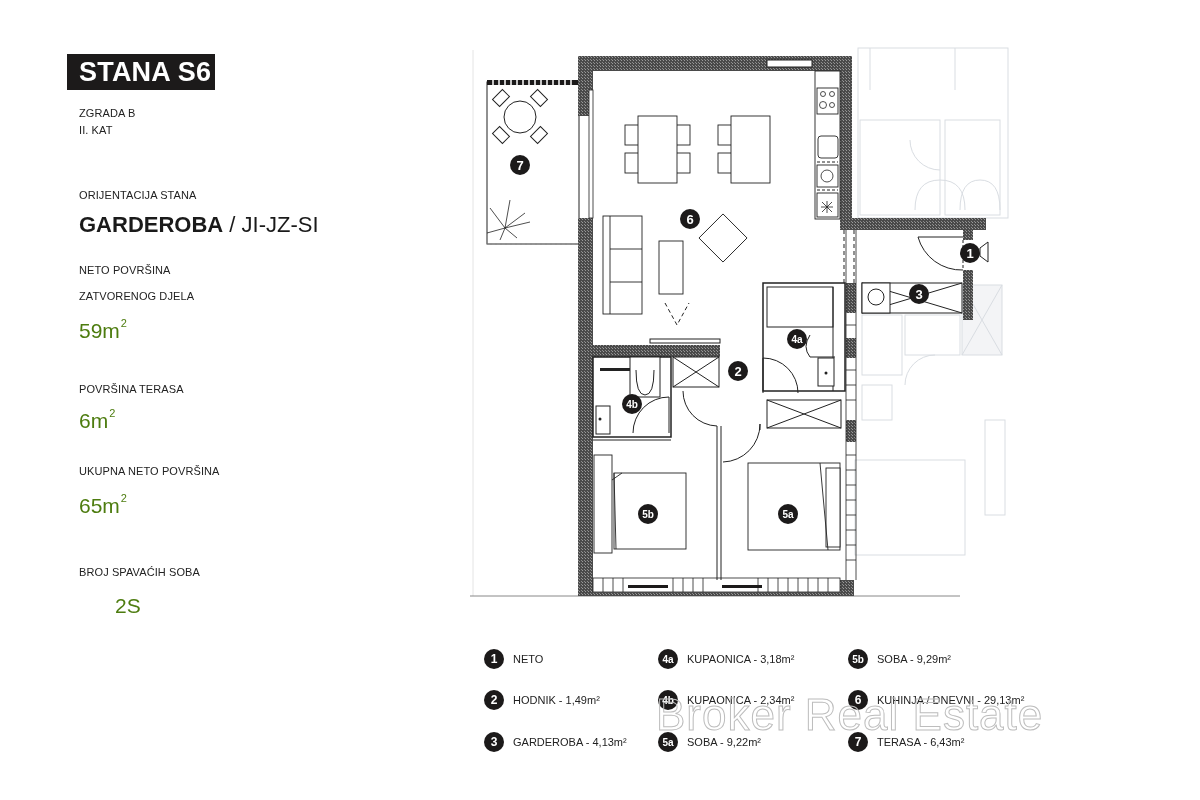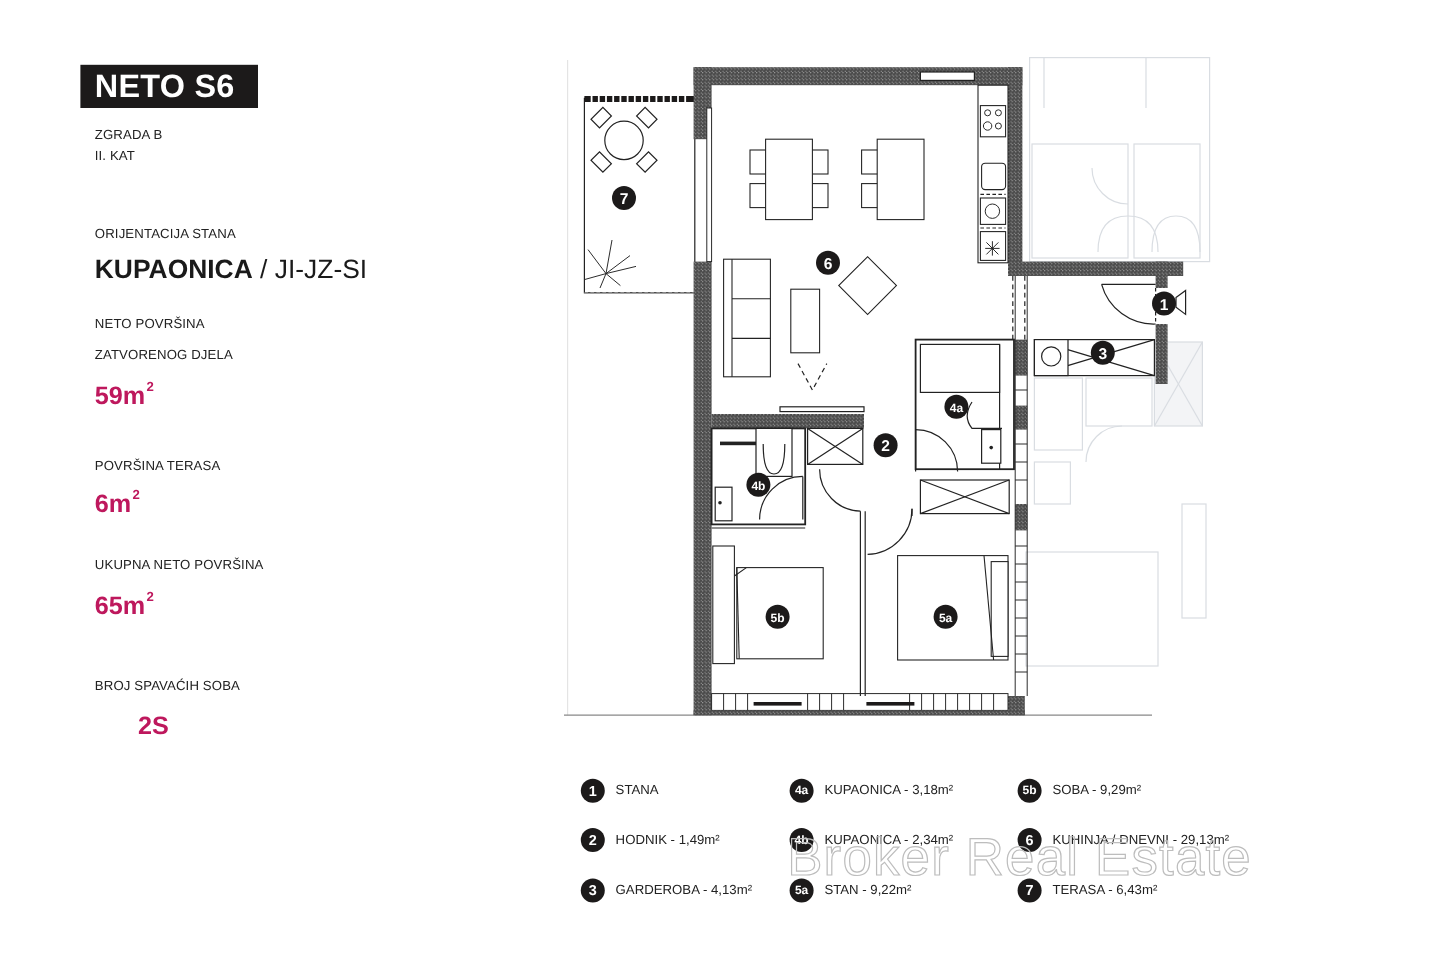--- a/index.html
+++ b/index.html
@@ -1,39 +1,39 @@
 <!DOCTYPE html>
 <html><head>
 <meta charset="utf-8">
 <style>
   html,body{margin:0;padding:0;background:#ffffff;}
   body{width:1200px;height:800px;position:relative;overflow:hidden;font-family:"Liberation Sans",sans-serif;color:#1a1a1a;}
   .title-box{position:absolute;left:67px;top:54px;width:148px;height:36px;background:#1c1a1a;color:#fff;font-weight:bold;font-size:27px;line-height:36px;padding-left:12px;box-sizing:border-box;letter-spacing:0.2px;}
   .lbl{position:absolute;left:79px;font-size:11px;letter-spacing:0.1px;color:#222;}
   .lbl.b{font-weight:normal;}
-  .val{position:absolute;left:79px;font-weight:bold;font-size:21px;color:#be185d;}
+  .val{position:absolute;left:79px;font-weight:normal;font-size:21px;color:#4d7c0f;}
   .val sup{font-size:11px;vertical-align:top;position:relative;top:-2px;margin-left:1px;}
   .orient{position:absolute;left:79px;top:212px;font-size:22px;color:#1a1a1a;}
   .orient .strong{font-weight:bold;}
   .plan{position:absolute;left:470px;top:45px;width:540px;height:560px;}
   .legend-item{position:absolute;display:flex;align-items:center;font-size:11px;color:#222;}
   .legend-item .badge{width:20px;height:20px;border-radius:50%;background:#1c1a1a;color:#fff;font-weight:bold;font-size:12px;display:flex;align-items:center;justify-content:center;margin-right:9px;}
   .legend-item .badge.sm{font-size:10px;}
   .watermark{position:absolute;left:656px;top:676px;font-size:44px;color:transparent;-webkit-text-stroke:1px #bdbdbd;letter-spacing:1px;font-family:"Liberation Sans",sans-serif;white-space:nowrap;pointer-events:none;margin-top:14px;}
 </style>
 </head>
 <body>
 
-<div class="title-box">NETO S6</div>
+<div class="title-box">STANA S6</div>
 <div class="lbl b" style="top:107px;">ZGRADA B</div>
 <div class="lbl" style="top:124px;">II. KAT</div>
 
 <div class="lbl" style="top:189px;">ORIJENTACIJA STANA</div>
 <div class="orient">
-  <span class="strong">KUPAONICA</span><span> / </span><span>JI-JZ-SI</span>
+  <span class="strong">GARDEROBA</span><span> / </span><span>JI-JZ-SI</span>
 </div>
 
 <div class="lbl" style="top:264px;">NETO POVRŠINA</div>
 <div class="lbl" style="top:290px;">ZATVORENOG DJELA</div>
 <div class="val" style="top:319px;"><span>59m</span><sup>2</sup></div>
 
 <div class="lbl" style="top:383px;">POVRŠINA TERASA</div>
 <div class="val" style="top:409px;"><span>6m</span><sup>2</sup></div>
 
 <div class="lbl" style="top:465px;">UKUPNA NETO POVRŠINA</div>
@@ -277,41 +277,41 @@
       <text x="648" y="518" font-size="10">5b</text>
     <circle cx="690" cy="219" r="10" fill="#1c1a1a"></circle>
       <text x="690" y="224" font-size="13">6</text>
     <circle cx="520" cy="165" r="10" fill="#1c1a1a"></circle>
       <text x="520" y="170" font-size="13">7</text>
   </g>
 </svg>
 
 <div class="legend-item" style="left:484px;top:649px;">
   <span class="badge">1</span>
-  <span>STANA</span>
+  <span>NETO</span>
 </div>
 <div class="legend-item" style="left:484px;top:690px;">
   <span class="badge">2</span>
   <span>HODNIK - 1,49m²</span>
 </div>
 <div class="legend-item" style="left:484px;top:732px;">
   <span class="badge">3</span>
   <span>GARDEROBA - 4,13m²</span>
 </div>
 <div class="legend-item" style="left:658px;top:649px;">
   <span class="badge sm">4a</span>
   <span>KUPAONICA - 3,18m²</span>
 </div>
 <div class="legend-item" style="left:658px;top:690px;">
   <span class="badge sm">4b</span>
   <span>KUPAONICA - 2,34m²</span>
 </div>
 <div class="legend-item" style="left:658px;top:732px;">
   <span class="badge sm">5a</span>
-  <span>STAN - 9,22m²</span>
+  <span>SOBA - 9,22m²</span>
 </div>
 <div class="legend-item" style="left:848px;top:649px;">
   <span class="badge sm">5b</span>
   <span>SOBA - 9,29m²</span>
 </div>
 <div class="legend-item" style="left:848px;top:690px;">
   <span class="badge">6</span>
   <span>KUHINJA / DNEVNI - 29,13m²</span>
 </div>
 <div class="legend-item" style="left:848px;top:732px;">

